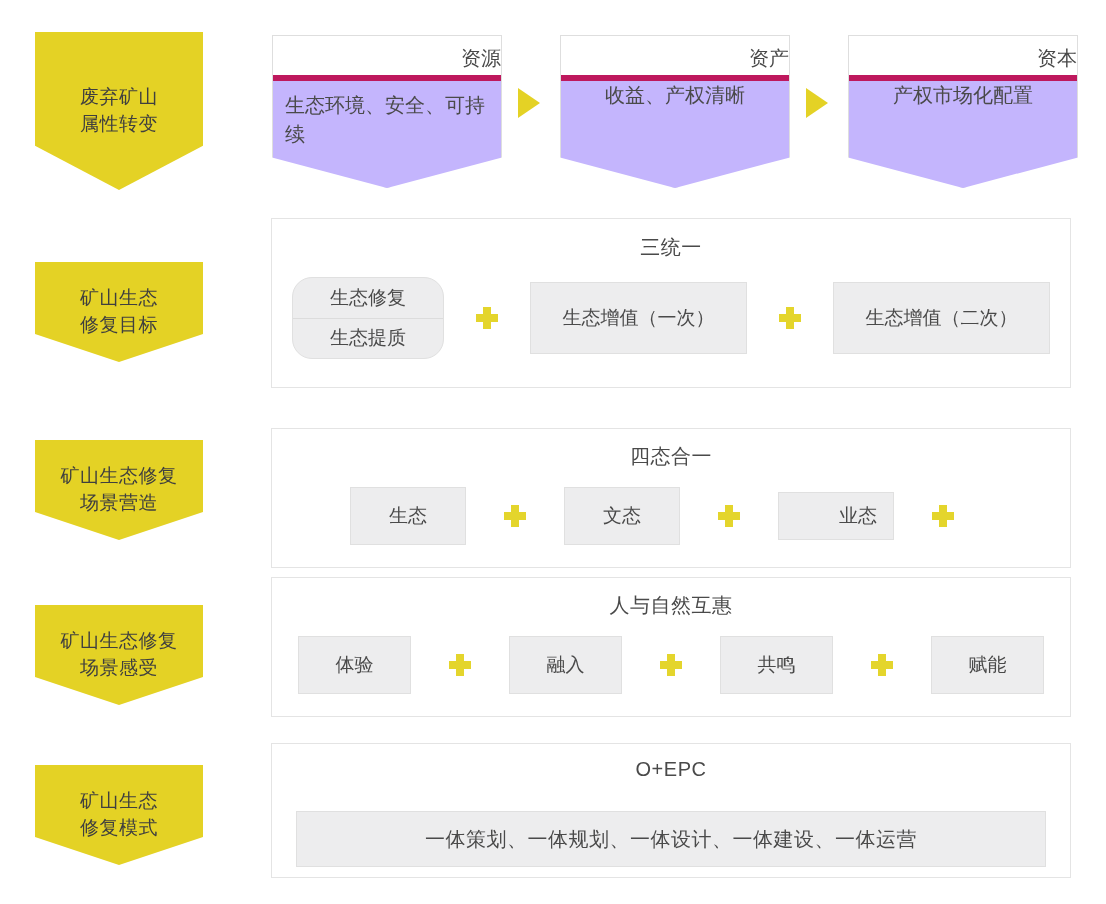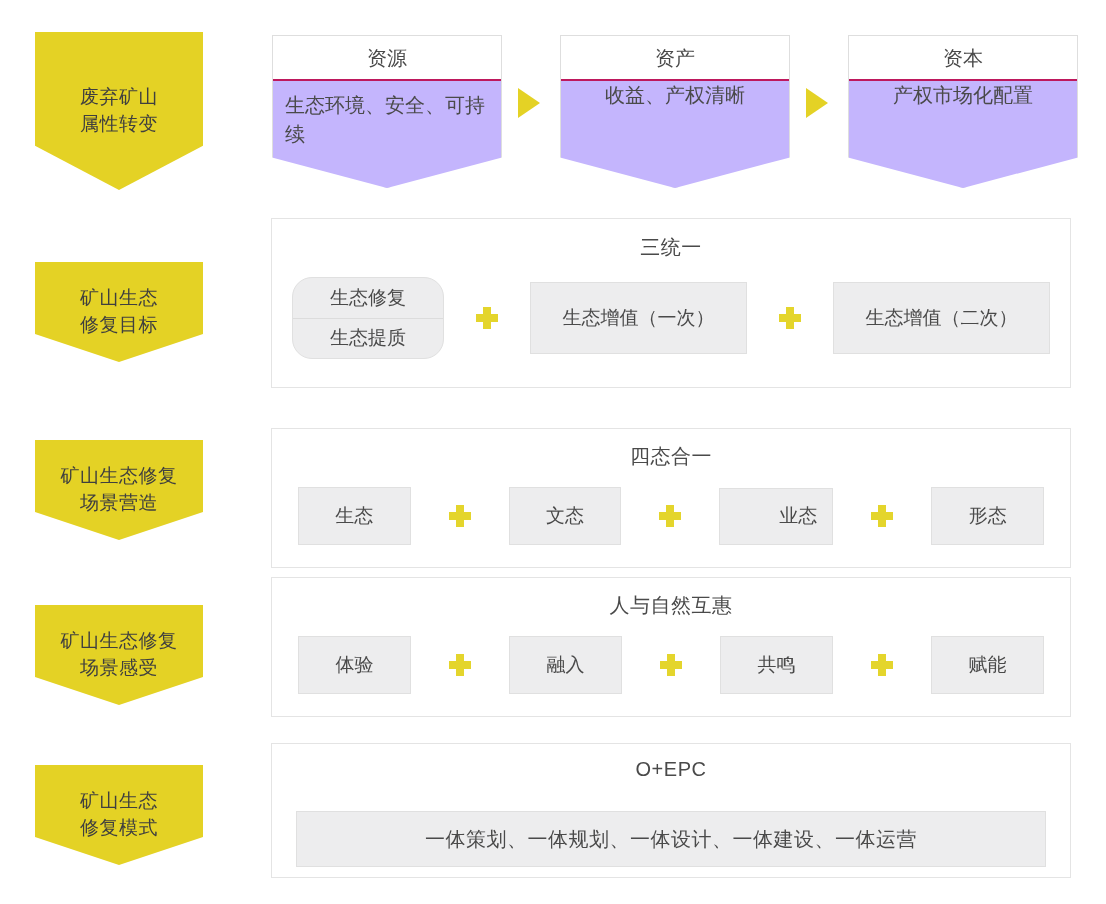--- a/index.html
+++ b/index.html
@@ -40,25 +40,25 @@
     height: 153px;
     -webkit-clip-path: polygon(0 0, 100% 0, 100% 80%, 50% 100%, 0 80%);
     clip-path: polygon(0 0, 100% 0, 100% 80%, 50% 100%, 0 80%);
     background: #ffffff;
     border: 1px solid #dedede;
     box-sizing: border-box;
   }
   .flowbox .fb-head {
     height: 45px;
     line-height: 45px;
-    text-align: center;
+    text-align: right;
     font-size: 20px;
     color: #4a4a4a;
     background: #ffffff;
-    border-bottom: 2px solid #be185d;
+    border-bottom: 6px solid #be185d;
     box-sizing: border-box;
   }
   .flowbox .fb-body {
     height: 107px;
     background: #c4b5fd;
     font-size: 20px;
     color: #4a4a4a;
     padding: 10px 12px 0 12px;
     box-sizing: border-box;
     line-height: 1.45;
@@ -197,23 +197,22 @@
   </div>
 </div>
 
 <div class="rowbox" style="top:428px; height:140px;">
   <div class="rowtitle" style="margin-top:14px;">四态合一</div>
   <div class="chiprow" style="margin-top:17px; padding:0 26px;">
     <div class="chip" style="width:116px; height:58px;">生态</div>
     <div class="plus" style="margin:0 38px;"></div>
     <div class="chip" style="width:116px; height:58px;">文态</div>
     <div class="plus" style="margin:0 38px;"></div>
-    <div class="chip" style="width:116px; height:57px;padding-left:44px;">业态</div>
-    <div class="plus" style="margin:0 38px;"></div>
-    <div class="chip" style="width:116px; height:58px;">形态</div>
+    <div class="chip" style="width:116px; height:48px;padding-left:44px;">业态</div>
+    <div class="plus" style="margin:0 38px;"></div>
   </div>
 </div>
 
 <div class="banner" style="left:35px; top:605px; width:168px; height:100px; font-size:19px;">
   <div>
     <span>矿山生态修复</span>
     <span>场景感受</span>
   </div>
 </div>
 

